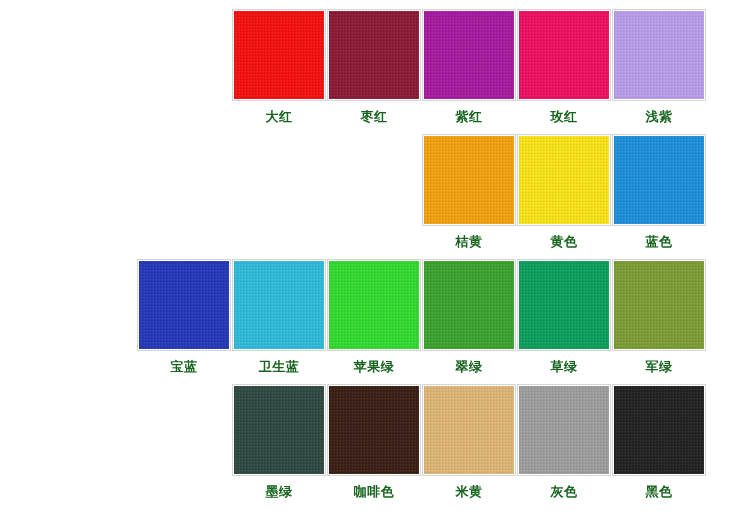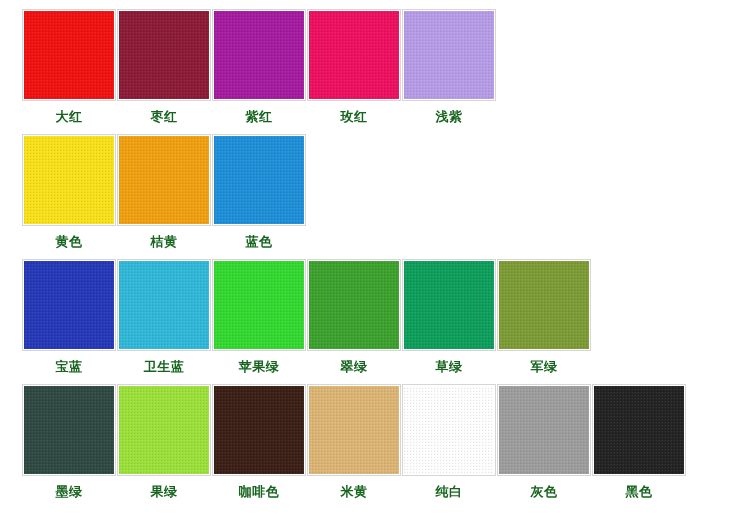--- a/index.html
+++ b/index.html
@@ -16,20 +16,21 @@
 
   #swatch-chart {
     width: 735px;
     height: 516px;
     box-sizing: border-box;
     padding: 9px 28px 0 22px;
     display: flex;
     flex-direction: column;
     justify-content: flex-start;
     background: #ffffff;
+    align-items: flex-end;
   }
 
   .swatch-row {
     display: flex;
     flex-direction: row;
     justify-content: flex-start;
     align-items: flex-start;
     height: 125px;
   }
 
@@ -107,32 +108,32 @@
       <div class="swatch-cell">
         <div class="swatch-frame">
           <div class="swatch-fill" style="background-color: rgb(183, 156, 232);"></div>
         </div>
         <div class="swatch-label">浅紫</div>
       </div>
     </div>
   <div class="swatch-row">
       <div class="swatch-cell">
         <div class="swatch-frame">
+          <div class="swatch-fill" style="background-color: rgb(240, 160, 16);"></div>
+        </div>
+        <div class="swatch-label">桔黄</div>
+      </div>
+      <div class="swatch-cell">
+        <div class="swatch-frame">
           <div class="swatch-fill" style="background-color: rgb(248, 225, 25);"></div>
         </div>
         <div class="swatch-label">黄色</div>
       </div>
       <div class="swatch-cell">
         <div class="swatch-frame">
-          <div class="swatch-fill" style="background-color: rgb(240, 160, 16);"></div>
-        </div>
-        <div class="swatch-label">桔黄</div>
-      </div>
-      <div class="swatch-cell">
-        <div class="swatch-frame">
           <div class="swatch-fill" style="background-color: rgb(31, 143, 216);"></div>
         </div>
         <div class="swatch-label">蓝色</div>
       </div>
     </div>
   <div class="swatch-row">
       <div class="swatch-cell">
         <div class="swatch-frame">
           <div class="swatch-fill" style="background-color: rgb(37, 57, 184);"></div>
         </div>
@@ -171,44 +172,32 @@
     </div>
   <div class="swatch-row">
       <div class="swatch-cell">
         <div class="swatch-frame">
           <div class="swatch-fill" style="background-color: rgb(47, 74, 66);"></div>
         </div>
         <div class="swatch-label">墨绿</div>
       </div>
       <div class="swatch-cell">
         <div class="swatch-frame">
-          <div class="swatch-fill" style="background-color: rgb(156, 224, 58);"></div>
-        </div>
-        <div class="swatch-label">果绿</div>
-      </div>
-      <div class="swatch-cell">
-        <div class="swatch-frame">
           <div class="swatch-fill" style="background-color: rgb(58, 32, 22);"></div>
         </div>
         <div class="swatch-label">咖啡色</div>
       </div>
       <div class="swatch-cell">
         <div class="swatch-frame">
           <div class="swatch-fill" style="background-color: rgb(220, 181, 117);"></div>
         </div>
         <div class="swatch-label">米黄</div>
       </div>
       <div class="swatch-cell">
         <div class="swatch-frame">
-          <div class="swatch-fill" style="background-color: rgb(255, 255, 255);"></div>
-        </div>
-        <div class="swatch-label">纯白</div>
-      </div>
-      <div class="swatch-cell">
-        <div class="swatch-frame">
           <div class="swatch-fill" style="background-color: rgb(157, 157, 157);"></div>
         </div>
         <div class="swatch-label">灰色</div>
       </div>
       <div class="swatch-cell">
         <div class="swatch-frame">
           <div class="swatch-fill" style="background-color: rgb(35, 35, 35);"></div>
         </div>
         <div class="swatch-label">黑色</div>
       </div>

